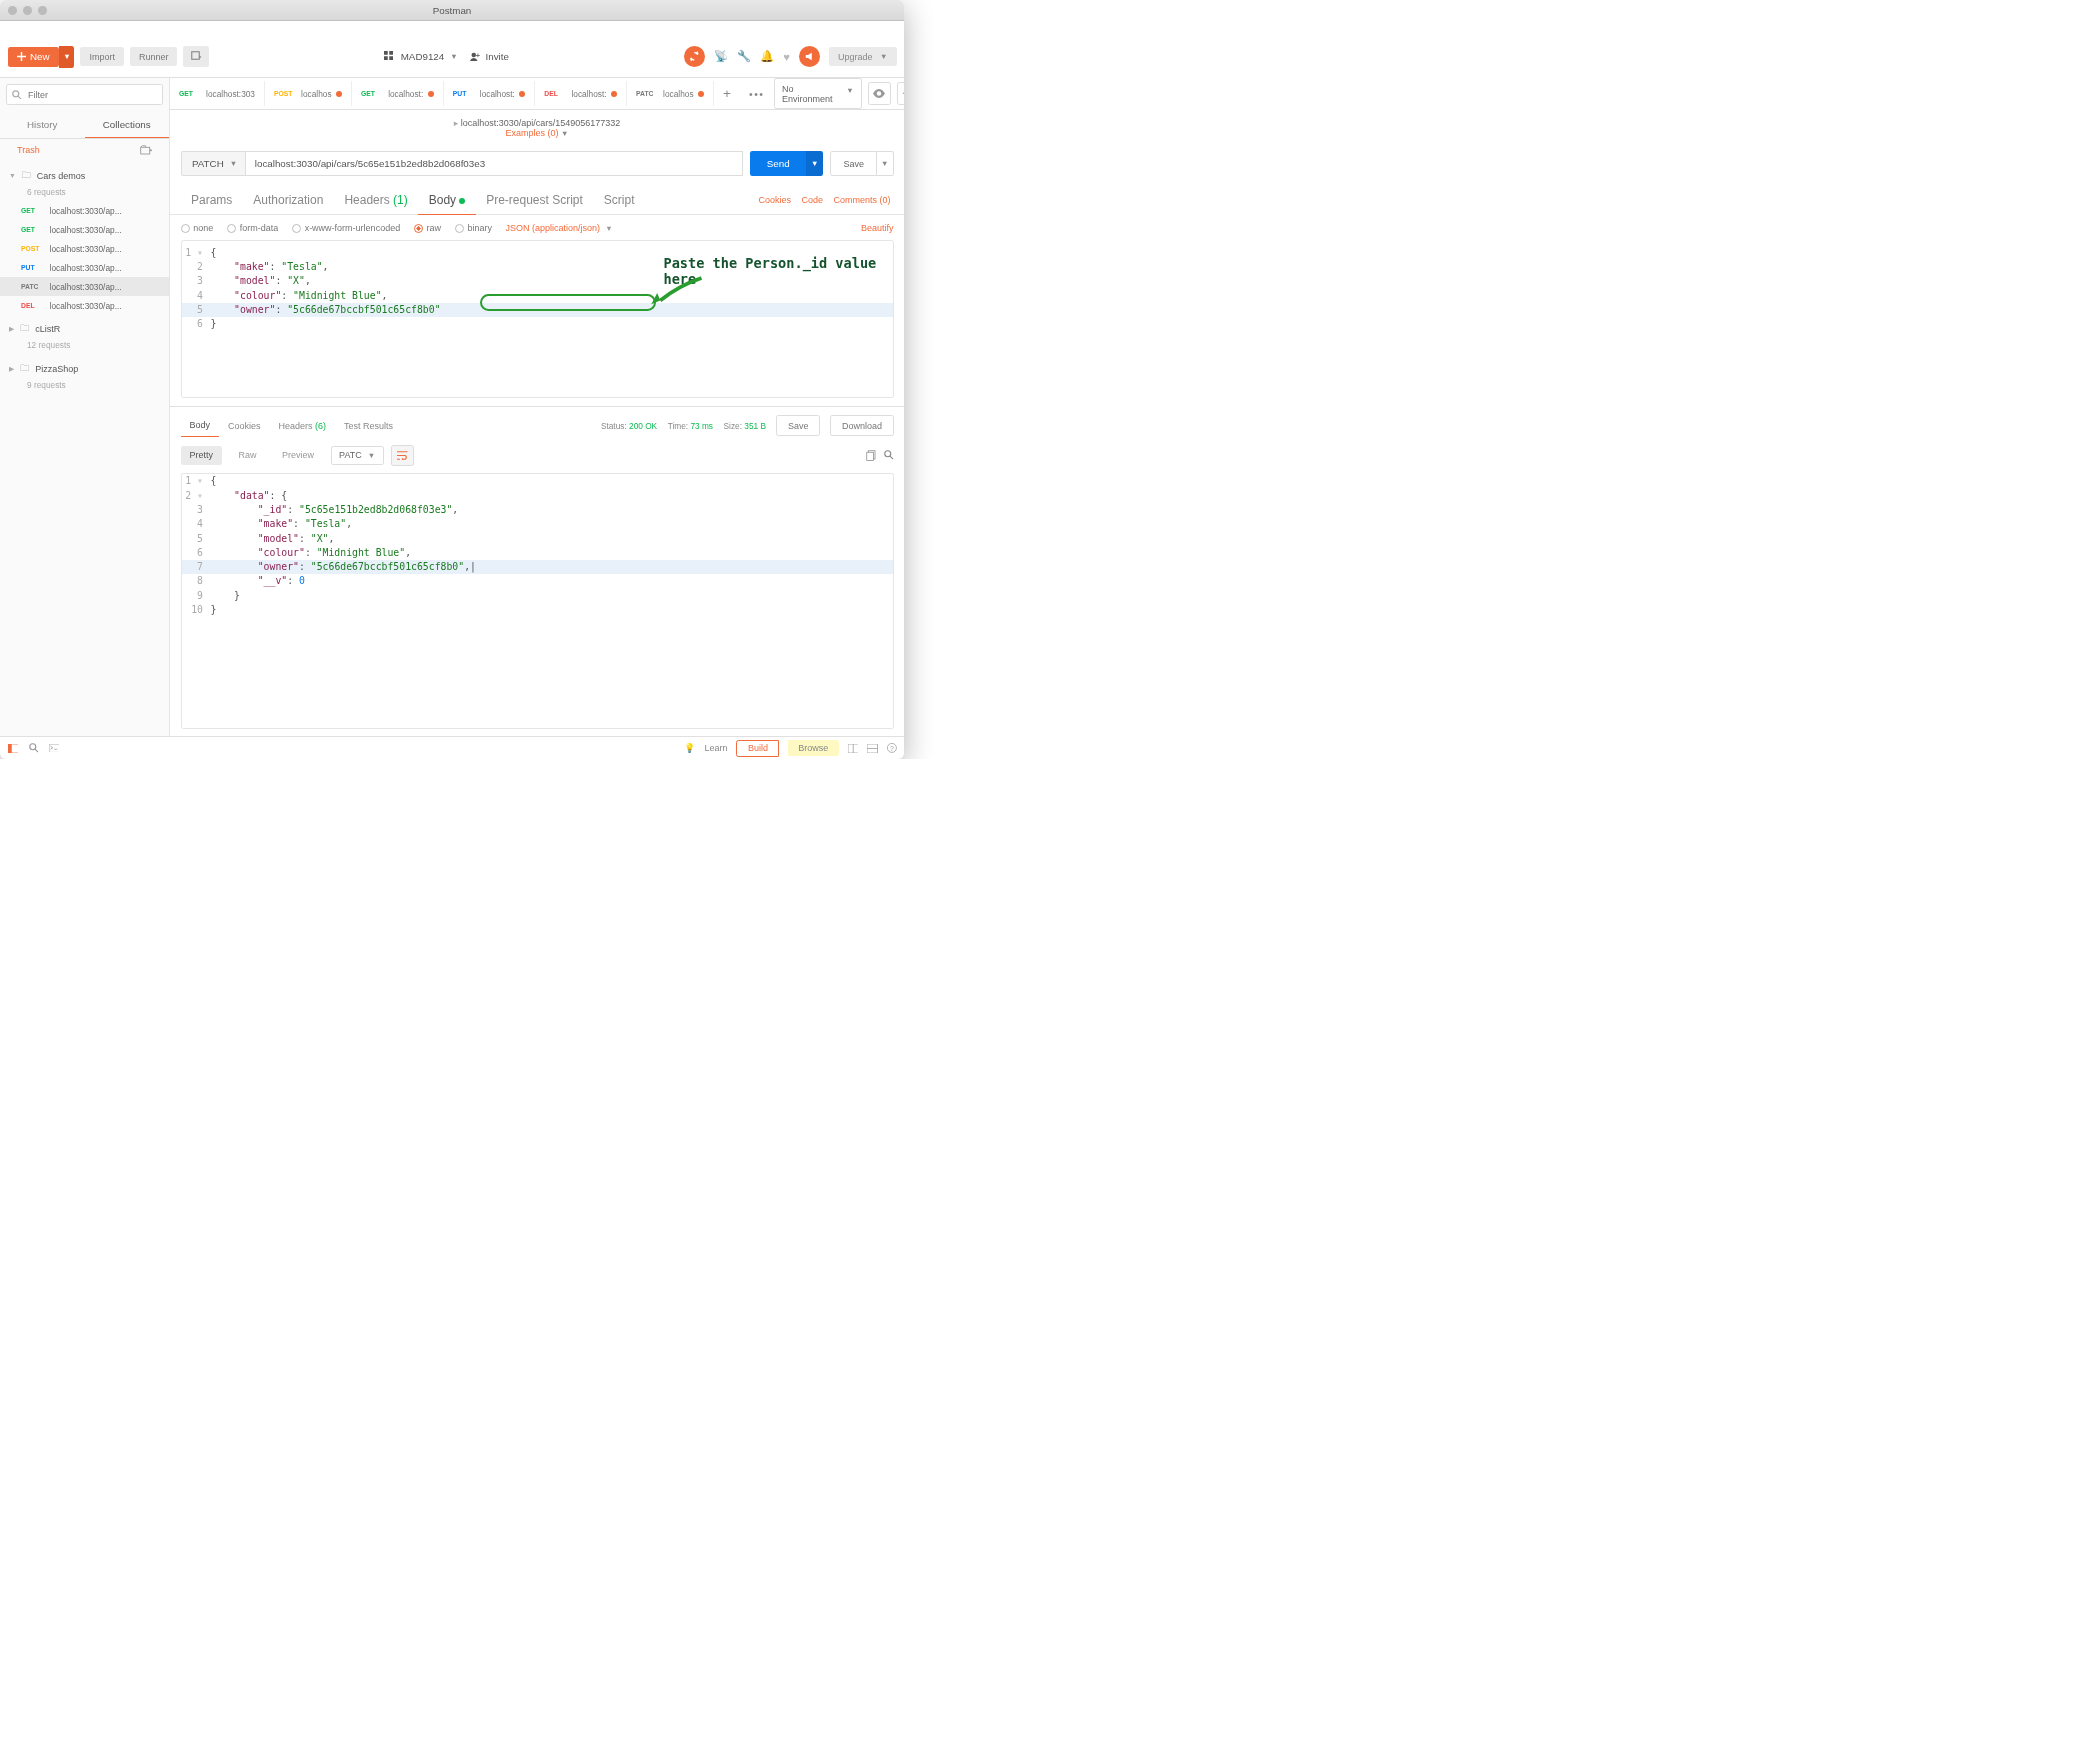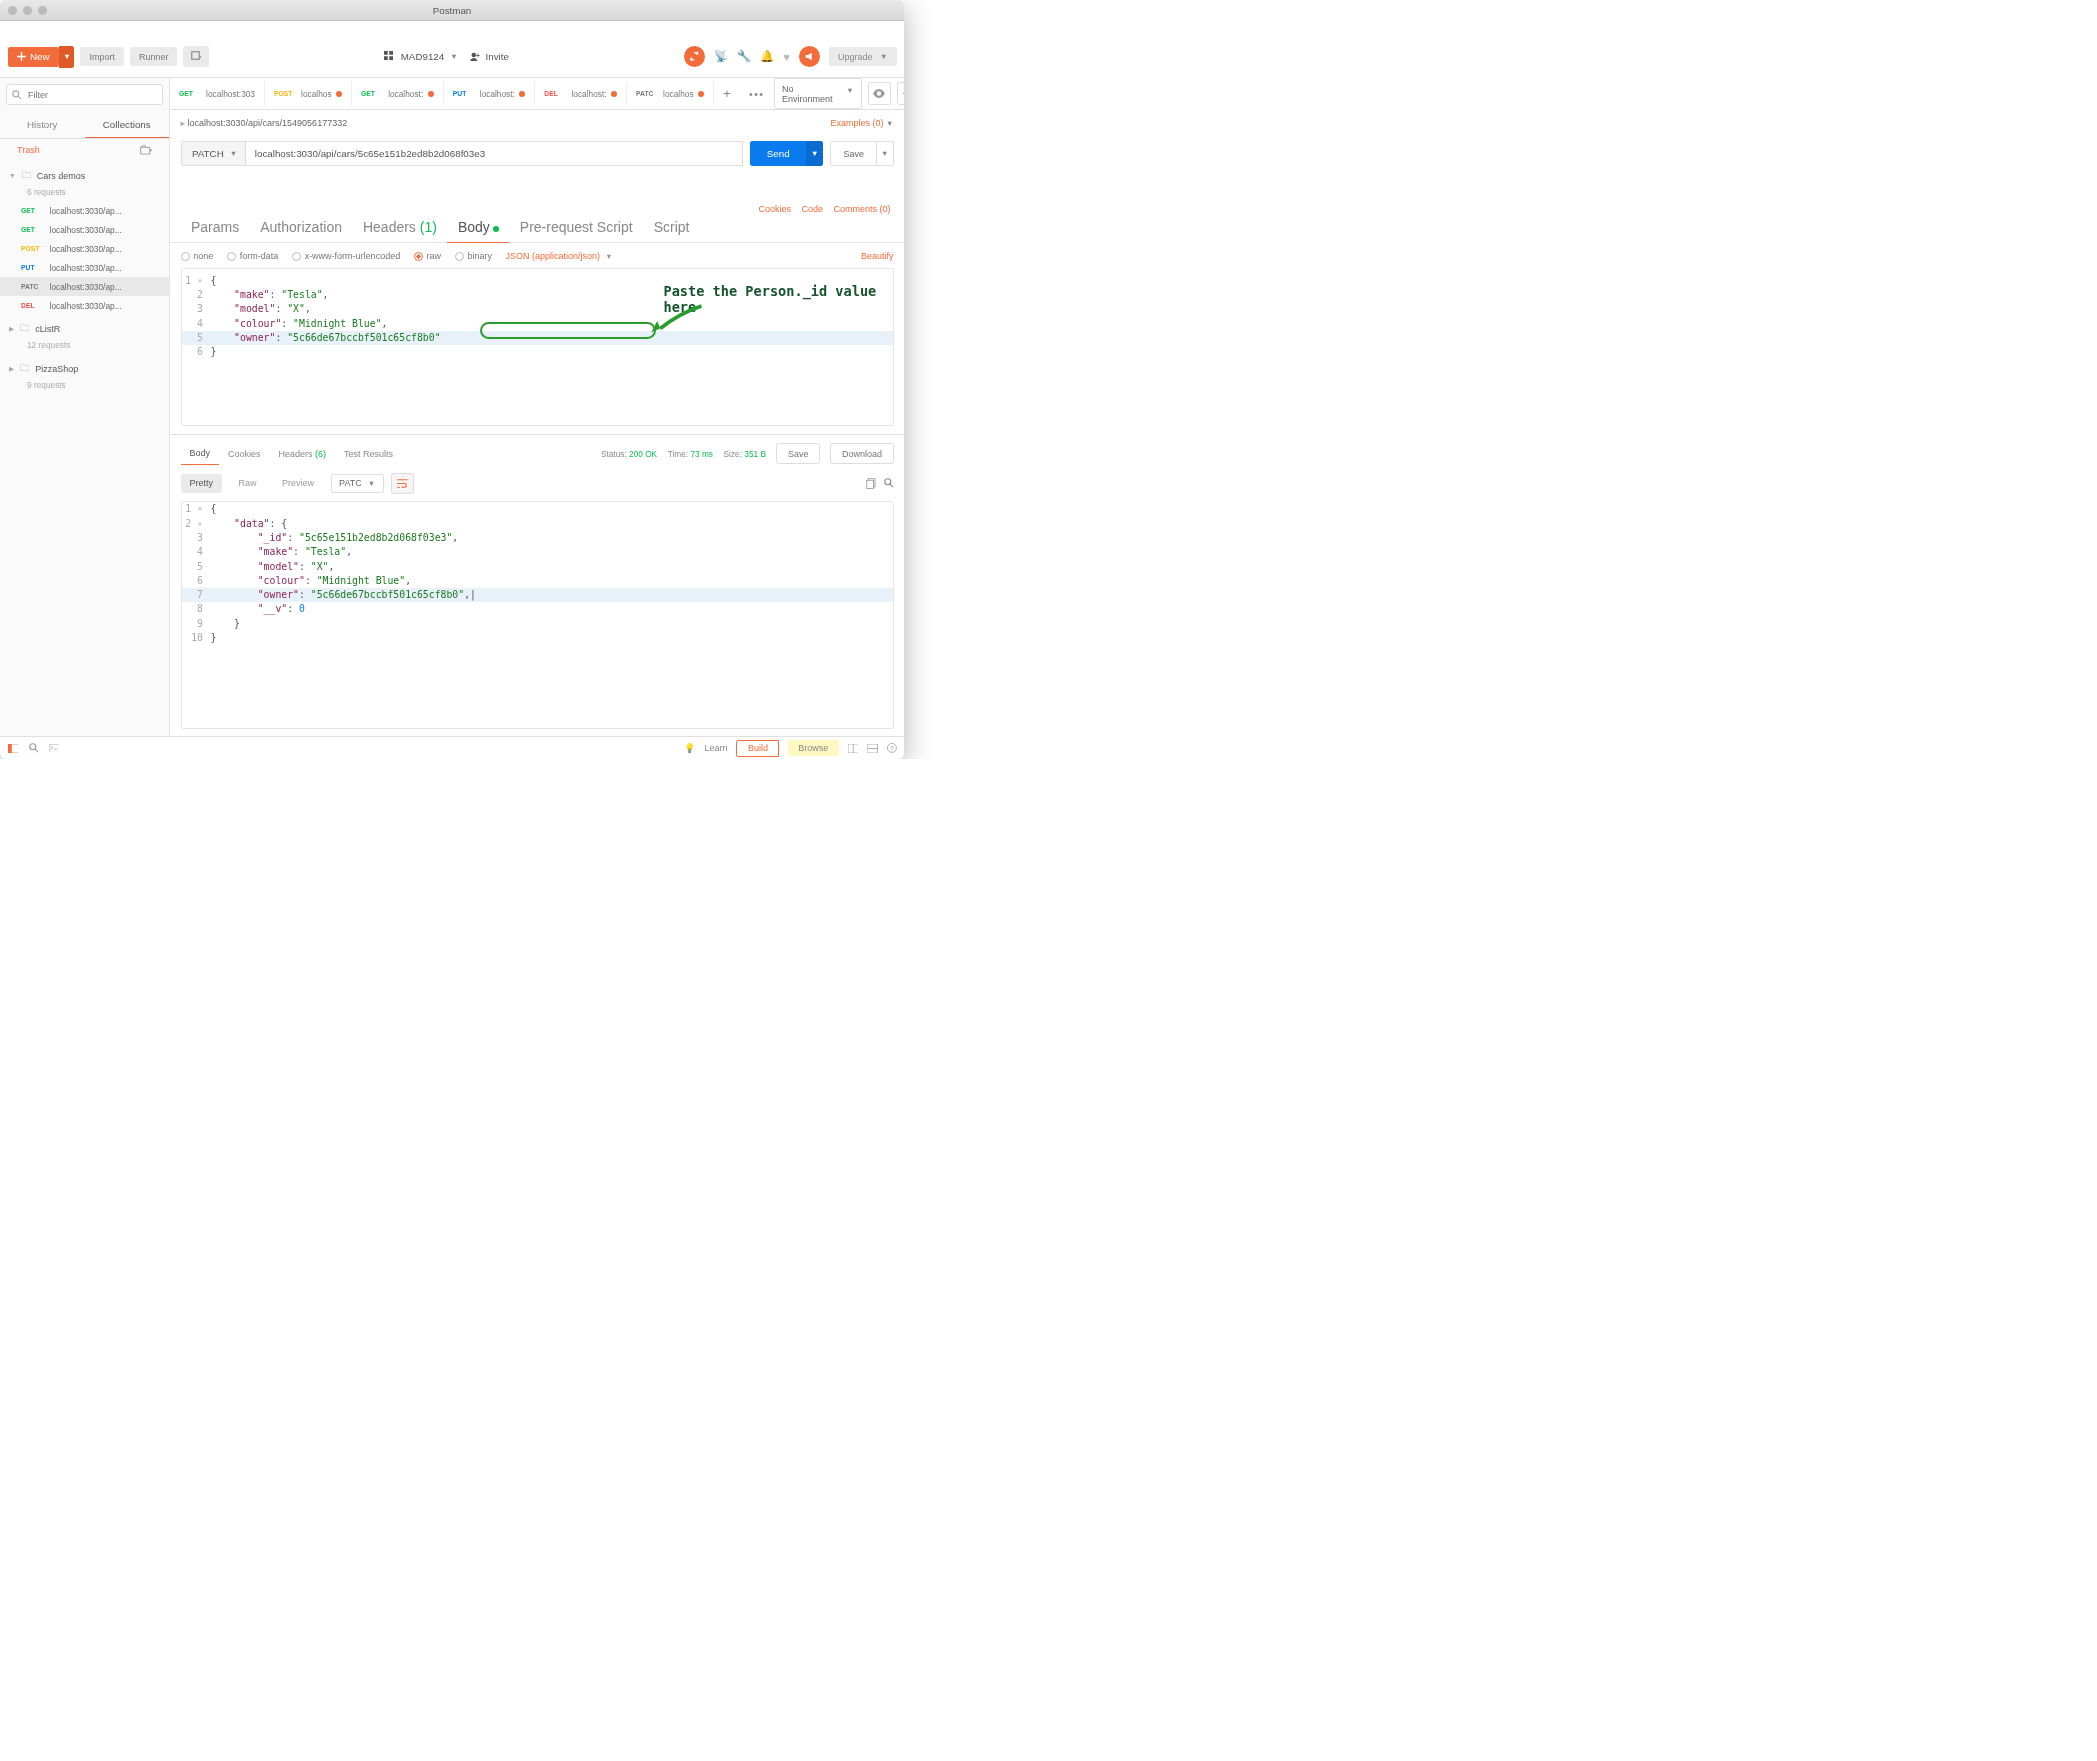--- a/index.html
+++ b/index.html
@@ -44,31 +44,31 @@
 .m-del { color: #ed4b48; }
 .content { flex: 1; display: flex; flex-direction: column; overflow: hidden; }
 .tabs-row { display: flex; align-items: center; border-bottom: 0.8px solid #e0e0e0; background: #fff; padding-right: 20px; }
 .req-tab { padding: 7.5px 9px; display: flex; align-items: center; gap: 4.5px; border-right: 0.8px solid #eee; font-size: 8.3px; color: #777; cursor: pointer; position: relative; }
 .req-tab.active { background: #fff; }
 .tab-dot { width: 6px; height: 6px; border-radius: 50%; background: #f26b3a; }
 .tab-add { padding: 0 9px; color: #888; font-size: 13.6px; cursor: pointer; }
 .env-row { display: flex; align-items: center; margin-left: auto; gap: 6px; }
 .env-select { border: 0.8px solid #ddd; padding: 4.5px 22.6px 4.5px 7.5px; font-size: 9px; color: #666; border-radius: 2.3px; background: #fff; position: relative; }
 .icon-btn { width: 25.6px; height: 22.6px; border: 0.8px solid #ddd; border-radius: 2.3px; display: flex; align-items: center; justify-content: center; color: #888; cursor: pointer; }
-.breadcrumb { padding: 7.5px 10.5px; font-size: 9px; color: #666; display: flex; justify-content: space-between; align-items: center; }
+.breadcrumb { padding: 7.5px 10.5px; font-size: 9px; color: #666; display: flex; justify-content: space-between; align-items: center; flex-direction: column; }
 .examples { color: #f26b3a; font-size: 9px; }
 .url-row { display: flex; padding: 6px 10.5px; gap: 0; align-items: stretch; }
 .method-box { border: 0.8px solid #ddd; border-right: none; padding: 6px 21px 6px 10.5px; font-size: 9.8px; color: #555; background: #f5f5f5; border-radius: 2.3px 0 0 2.3px; position: relative; display: flex; align-items: center; }
 .url-input { flex: 1; border: 0.8px solid #ddd; padding: 6px 9px; font-size: 9.8px; color: #555; }
 .send-btn { background: #097bed; color: #fff; padding: 6px 16.6px; font-size: 9.8px; border-radius: 2.3px 0 0 2.3px; margin-left: 7.5px; display: flex; align-items: center; cursor: pointer; }
 .send-split { background: #0a6cd0; width: 16.6px; display: flex; align-items: center; justify-content: center; color: #fff; border-radius: 0 2.3px 2.3px 0; cursor: pointer; }
 .save-btn { border: 0.8px solid #ddd; padding: 6px 12px; margin-left: 7.5px; color: #666; border-radius: 2.3px 0 0 2.3px; display: flex; align-items: center; cursor: pointer; }
 .save-split { border: 0.8px solid #ddd; border-left: none; width: 16.6px; display: flex; align-items: center; justify-content: center; color: #888; border-radius: 0 2.3px 2.3px 0; cursor: pointer; }
 .req-subtabs { display: flex; padding: 3px 10.5px 0; border-bottom: 0.8px solid #e5e5e5; align-items: center; }
-.subtab { padding: 7.5px 10.5px; font-size: 14px; color: #888; cursor: pointer; margin-top: 36px; }
+.subtab { padding: 7.5px 10.5px; font-size: 12px; color: #888; cursor: pointer; }
 .subtab.active { color: #555; border-bottom: 1.5px solid #f26b3a; margin-bottom: -0.8px; }
 .subtab-count { color: #0cbb52; }
 .subtab-dot { width: 6px; height: 6px; border-radius: 50%; background: #0cbb52; display: inline-block; margin-left: 3px; }
 .subtab-right { margin-left: auto; display: flex; gap: 10.5px; padding-right: 3px; }
 .subtab-right span { color: #f26b3a; font-size: 9px; cursor: pointer; }
 .body-type-row { display: flex; align-items: center; padding: 7.5px 10.5px; gap: 13.6px; font-size: 9px; color: #777; }
 .radio { width: 9px; height: 9px; border-radius: 50%; border: 1.5px solid #bbb; display: inline-block; vertical-align: middle; margin-right: 3.8px; }
 .radio.checked { border-color: #f26b3a; background: radial-gradient(circle,#f26b3a 40%,transparent 45%); }
 .json-select { color: #f26b3a; font-size: 9px; }
 .beautify { margin-left: auto; color: #f26b3a; cursor: pointer; }

